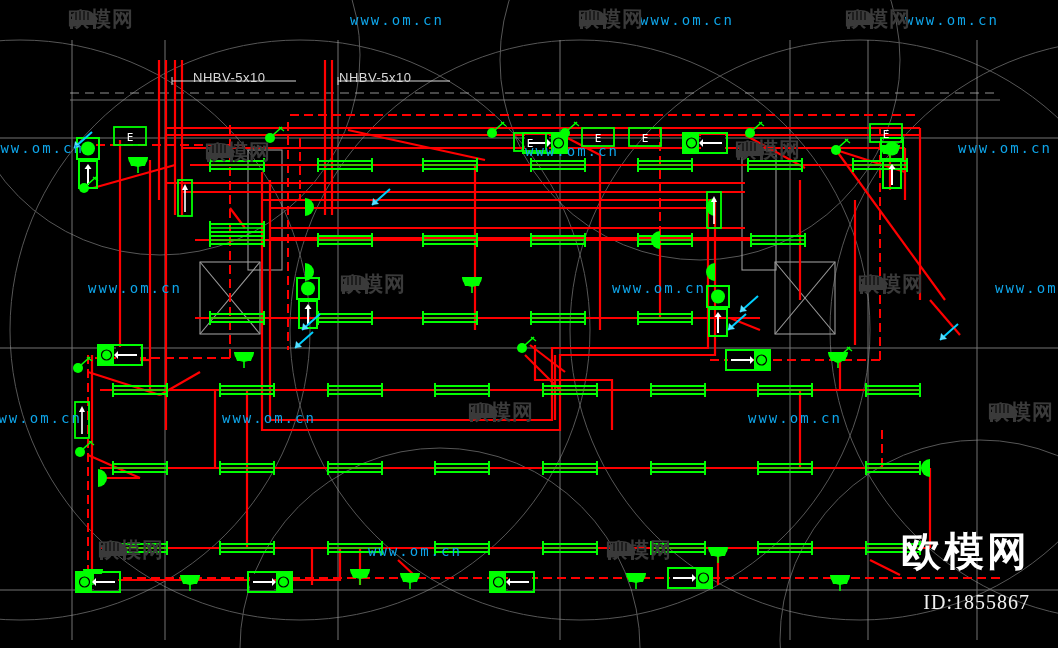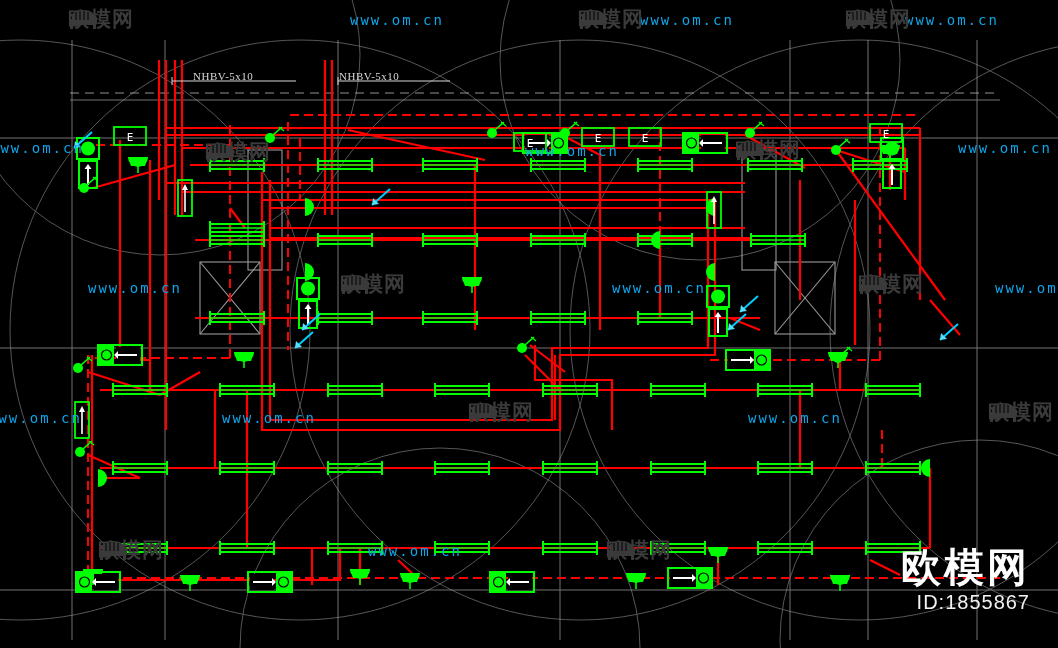--- a/index.html
+++ b/index.html
@@ -9,24 +9,24 @@
   #stage svg{position:absolute;left:0;top:0;}
   .wm{position:absolute;color:#0ea5e9;font-family:"DejaVu Sans Mono","Liberation Mono",monospace;
       font-size:14px;letter-spacing:2px;white-space:nowrap;user-select:none;pointer-events:none;}
   .wm-cn{position:absolute;display:flex;align-items:center;gap:6px;user-select:none;pointer-events:none;}
   .wm-cn .lbl{color:#3a3a3a;font-family:"DejaVu Sans","Liberation Sans",sans-serif;
       font-size:21px;font-weight:bold;letter-spacing:1px;}
   .wm-cn svg{position:static;}
   .bigwm{position:absolute;right:28px;bottom:34px;text-align:right;user-select:none;pointer-events:none;}
   .bigwm .t1{color:#fff;font-family:"DejaVu Sans","Liberation Sans",sans-serif;
       font-size:40px;font-weight:bold;letter-spacing:3px;line-height:1.05;}
-  .bigwm .t2{color:#f2f2f2;font-family:Liberation Sans, sans-serif;
-      font-size:20px;letter-spacing:1px;margin-top:3px;}
-  .cadlbl{position:absolute;color:#d8d8d8;font-size:11px;letter-spacing:.5px;
-      font-family:Liberation Serif, serif;white-space:nowrap;}
+  .bigwm .t2{color:#f2f2f2;font-family:Liberation Serif, serif;
+      font-size:20px;letter-spacing:1px;margin-top:19px;}
+  .cadlbl{position:absolute;color:#d8d8d8;font-size:13px;letter-spacing:.5px;
+      font-family:Liberation Sans, sans-serif;white-space:nowrap;}
 </style>
 </head>
 <body>
 
 <div id="stage">
 
   <svg width="1058" height="648" viewBox="0 0 1058 648">
     <defs>
       <g id="lin">
         <rect x="-27" y="-4" width="54" height="8" fill="none" stroke="#00FF00" stroke-width="2"></rect>

